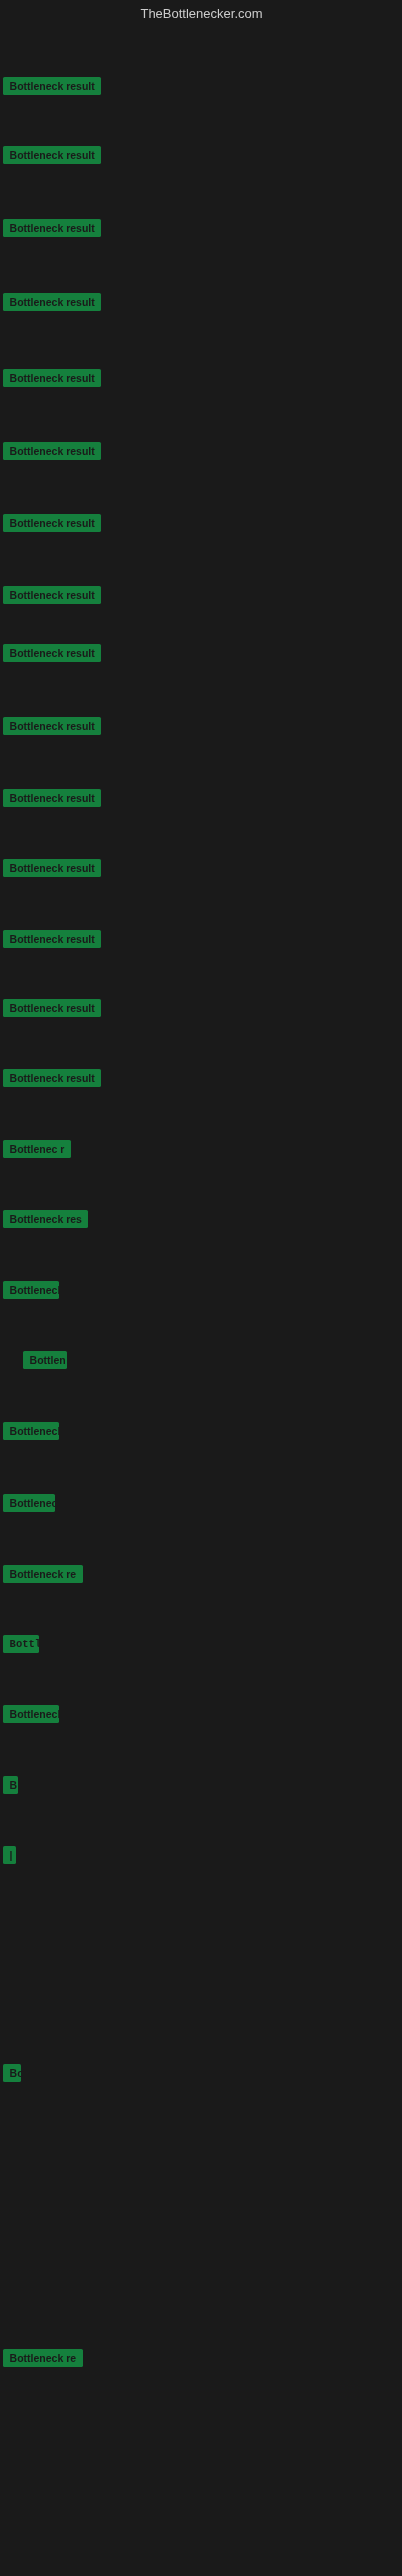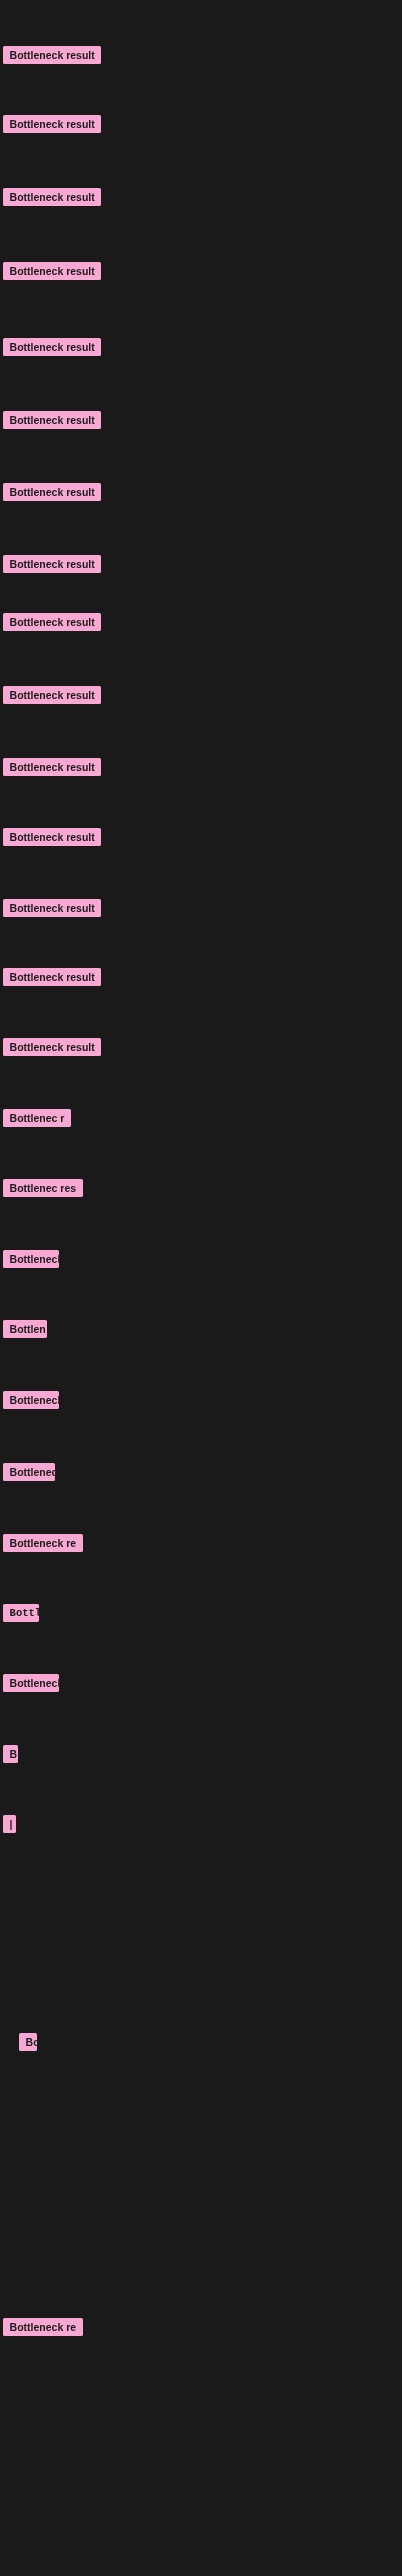--- a/index.html
+++ b/index.html
@@ -16,58 +16,59 @@
     }
     .site-title {
       text-align: center;
       color: #cccccc;
       font-size: 13px;
       padding: 6.4px 0 9.7px 0;
       font-weight: normal;
     }
     .bottleneck-badge {
       display: inline-block;
-      background-color: #f9a8d4;
+      background-color: #15803d;
       color: #1a1a1a;
       font-size: 10.5px;
       font-weight: bold;
       padding: 3.2px 6.4px;
       border-radius: 1.6px;
       white-space: nowrap;
       overflow: hidden;
     }
   </style>
 </head>
 <body>
 
 <div>
+  <div class="site-title">TheBottlenecker.com</div>
   <div id="items-container" style="position: relative; width: 403px; height: 2576px;">
       <div style="position: absolute; top: 46px; left: 3.2px;"><span class="bottleneck-badge" style="max-width: 121px; overflow: hidden; display: inline-block;">Bottleneck result</span></div>
       <div style="position: absolute; top: 115px; left: 3.2px;"><span class="bottleneck-badge" style="max-width: 122px; overflow: hidden; display: inline-block;">Bottleneck result</span></div>
       <div style="position: absolute; top: 188px; left: 3.2px;"><span class="bottleneck-badge" style="max-width: 121px; overflow: hidden; display: inline-block;">Bottleneck result</span></div>
       <div style="position: absolute; top: 262px; left: 3.2px;"><span class="bottleneck-badge" style="max-width: 119px; overflow: hidden; display: inline-block;">Bottleneck result</span></div>
       <div style="position: absolute; top: 338px; left: 3.2px;"><span class="bottleneck-badge" style="max-width: 119px; overflow: hidden; display: inline-block;">Bottleneck result</span></div>
       <div style="position: absolute; top: 411px; left: 3.2px;"><span class="bottleneck-badge" style="max-width: 118px; overflow: hidden; display: inline-block;">Bottleneck result</span></div>
       <div style="position: absolute; top: 483px; left: 3.2px;"><span class="bottleneck-badge" style="max-width: 118px; overflow: hidden; display: inline-block;">Bottleneck result</span></div>
       <div style="position: absolute; top: 555px; left: 3.2px;"><span class="bottleneck-badge" style="max-width: 116px; overflow: hidden; display: inline-block;">Bottleneck result</span></div>
       <div style="position: absolute; top: 613px; left: 3.2px;"><span class="bottleneck-badge" style="max-width: 114px; overflow: hidden; display: inline-block;">Bottleneck result</span></div>
       <div style="position: absolute; top: 686px; left: 3.2px;"><span class="bottleneck-badge" style="max-width: 113px; overflow: hidden; display: inline-block;">Bottleneck result</span></div>
       <div style="position: absolute; top: 758px; left: 3.2px;"><span class="bottleneck-badge" style="max-width: 111px; overflow: hidden; display: inline-block;">Bottleneck result</span></div>
       <div style="position: absolute; top: 828px; left: 3.2px;"><span class="bottleneck-badge" style="max-width: 109px; overflow: hidden; display: inline-block;">Bottleneck result</span></div>
       <div style="position: absolute; top: 899px; left: 3.2px;"><span class="bottleneck-badge" style="max-width: 108px; overflow: hidden; display: inline-block;">Bottleneck result</span></div>
       <div style="position: absolute; top: 968px; left: 3.2px;"><span class="bottleneck-badge" style="max-width: 106px; overflow: hidden; display: inline-block;">Bottleneck result</span></div>
       <div style="position: absolute; top: 1038px; left: 3.2px;"><span class="bottleneck-badge" style="max-width: 103px; overflow: hidden; display: inline-block;">Bottleneck result</span></div>
       <div style="position: absolute; top: 1109px; left: 3.2px;"><span class="bottleneck-badge" style="max-width: 82px; overflow: hidden; display: inline-block;">Bottlenec r</span></div>
-      <div style="position: absolute; top: 1179px; left: 3.2px;"><span class="bottleneck-badge" style="max-width: 93px; overflow: hidden; display: inline-block;">Bottlenec res</span></div>
+      <div style="position: absolute; top: 1179px; left: 3.2px;"><span class="bottleneck-badge" style="max-width: 93px; overflow: hidden; display: inline-block;">Bottleneck res</span></div>
       <div style="position: absolute; top: 1250px; left: 3.2px;"><span class="bottleneck-badge" style="max-width: 56px; overflow: hidden; display: inline-block; text-overflow: clip; white-space: nowrap;">Bottleneck</span></div>
-      <div style="position: absolute; top: 1320px; left: 3.2px;"><span class="bottleneck-badge" style="max-width: 44px; overflow: hidden; display: inline-block; text-overflow: clip; white-space: nowrap;">Bottlen</span></div>
+      <div style="position: absolute; top: 1320px; left: 3.2px;"><span class="bottleneck-badge" style="max-width: 44px; overflow: hidden; display: inline-block; text-overflow: clip; white-space: nowrap; margin-left: 20px;">Bottlen</span></div>
       <div style="position: absolute; top: 1391px; left: 3.2px;"><span class="bottleneck-badge" style="max-width: 56px; overflow: hidden; display: inline-block; text-overflow: clip; white-space: nowrap;">Bottleneck</span></div>
       <div style="position: absolute; top: 1463px; left: 3.2px;"><span class="bottleneck-badge" style="max-width: 52px; overflow: hidden; display: inline-block; text-overflow: clip; white-space: nowrap;">Bottlenec</span></div>
       <div style="position: absolute; top: 1534px; left: 3.2px;"><span class="bottleneck-badge" style="max-width: 87px; overflow: hidden; display: inline-block;">Bottleneck re</span></div>
       <div style="position: absolute; top: 1604px; left: 3.2px; font-family: Liberation Mono, monospace;"><span class="bottleneck-badge" style="max-width: 36px; overflow: hidden; display: inline-block; text-overflow: clip; white-space: nowrap;">Bottle</span></div>
       <div style="position: absolute; top: 1674px; left: 3.2px;"><span class="bottleneck-badge" style="max-width: 56px; overflow: hidden; display: inline-block; text-overflow: clip; white-space: nowrap;">Bottleneck</span></div>
       <div style="position: absolute; top: 1745px; left: 3.2px;"><span class="bottleneck-badge" style="max-width: 14.5px; overflow: hidden; display: inline-block; text-overflow: clip; white-space: nowrap;">B</span></div>
       <div style="position: absolute; top: 1815px; left: 3.2px;"><span class="bottleneck-badge" style="max-width: 8px; overflow: hidden; display: inline-block; text-overflow: clip; white-space: nowrap;">|</span></div>
-      <div style="position: absolute; top: 2033px; left: 3.2px;"><span class="bottleneck-badge" style="max-width: 17.7px; overflow: hidden; display: inline-block; text-overflow: clip; white-space: nowrap; margin-left: 16px;">Bo</span></div>
+      <div style="position: absolute; top: 2033px; left: 3.2px;"><span class="bottleneck-badge" style="max-width: 17.7px; overflow: hidden; display: inline-block; text-overflow: clip; white-space: nowrap;">Bo</span></div>
       <div style="position: absolute; top: 2318px; left: 3.2px;"><span class="bottleneck-badge" style="max-width: 87px; overflow: hidden; display: inline-block;">Bottleneck re</span></div>
     </div>
 </div>
 
 
 </body></html>

